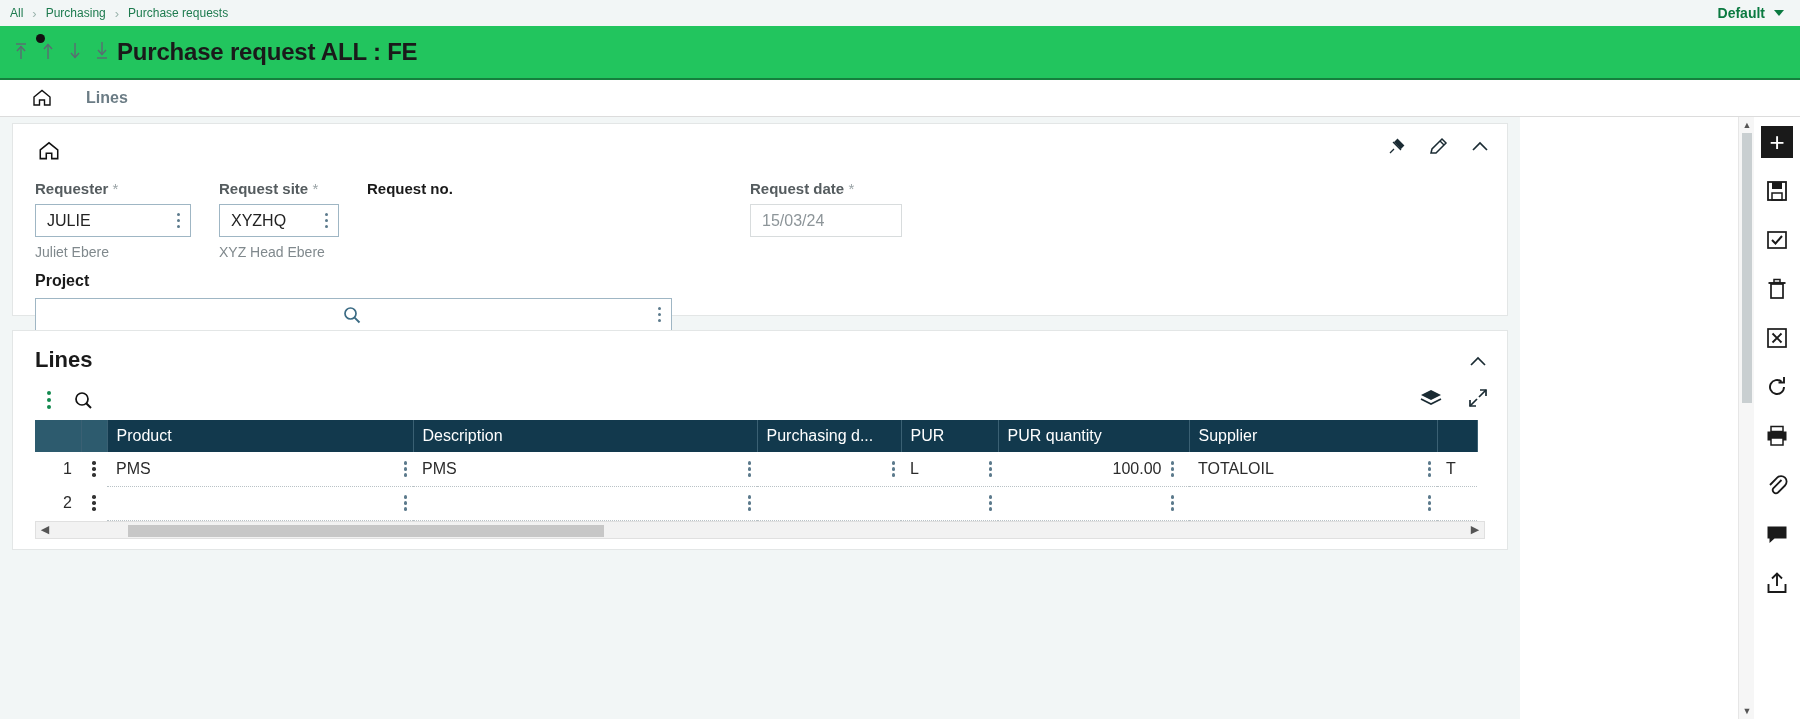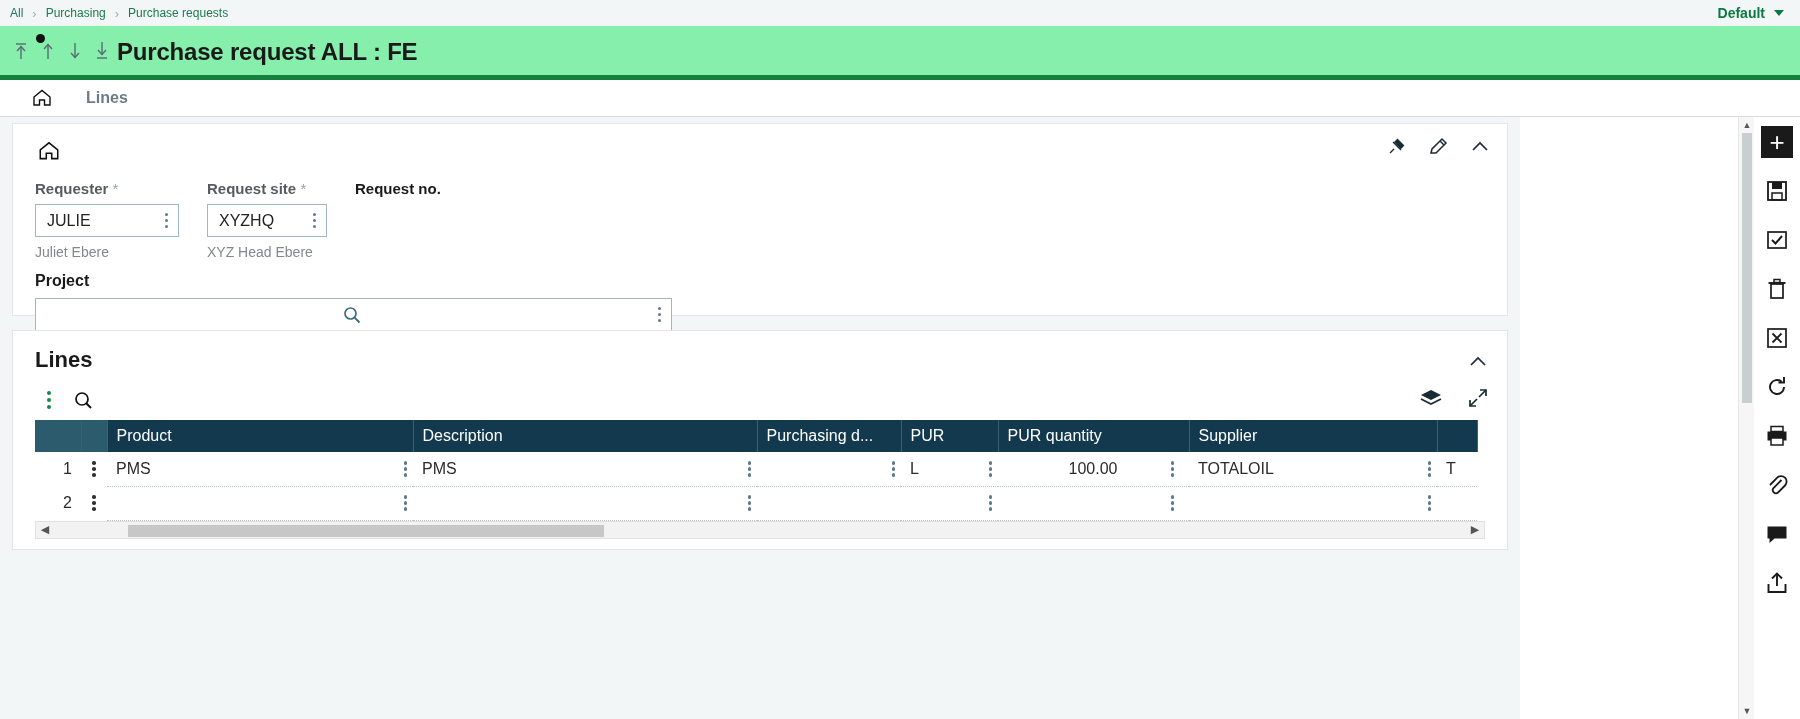--- a/index.html
+++ b/index.html
@@ -22,21 +22,21 @@
     position:absolute; right:16px; top:0; height:26px;
     display:flex; align-items:center; gap:9px;
   }
   .crumb-default { font-size:14px; font-weight:bold; color:#0b7a41; }
   .caret-down {
     width:0;height:0;border-left:5px solid transparent;border-right:5px solid transparent;
     border-top:6px solid #0b7a41;
   }
 
   
-  .title-bar { height: 54px; position:relative; background:#86efac; border-bottom:5px solid #15803d; }
+  .title-bar { height: 54px; position:relative; background:#22c55e; border-bottom:2px solid #15803d; }
   .nav-arrows {
     position:absolute; left:12px; top:14px; display:flex; gap:9px; align-items:center;
   }
   .nav-arrows svg { display:block; }
   .page-title {
     position:absolute; left:117px; top:12px;
     font-size:24px; font-weight:bold; color:#1a1a1a; letter-spacing:-0.2px;
   }
   .cmd-right { position:absolute; right:10px; top:9px; display:flex; align-items:center; gap:11px; }
   .btn {
@@ -121,21 +121,21 @@
   table.grid thead th.kebabcol { background:#2d5b6e; width:28px; }
   table.grid tbody td {
     height:34px; font-size:16px; color:#2b2b2b; padding:0 0 0 9px;
     border-bottom:1px dotted #b9c2c6; vertical-align:middle; white-space:nowrap; overflow:hidden;
   }
   table.grid tbody td.rownum {
     text-align:right; padding-right:9px; border-bottom:none; color:#2b2b2b; font-size:16px;
   }
   table.grid tbody td.kebabcol { border-bottom:none; padding:0; }
   table.grid tbody td.numeric { text-align:right; padding-right:9px; }
-  .cell-inner { display:flex; align-items:center; width:100%;gap:44px; }
+  .cell-inner { display:flex; align-items:center; width:100%; }
   .cell-inner .txt { overflow:hidden; text-overflow:clip; }
   .cell-dots { margin-left:auto; display:flex; flex-direction:column; gap:2.5px; padding-right:6px; cursor:pointer;}
   .cell-dots i { width:3.5px;height:3.5px;border-radius:50%;background:#5c7a8c;display:block; }
   .row-kebab { display:flex; flex-direction:column; gap:2.5px; align-items:center; cursor:pointer; }
   .row-kebab i { width:3.5px;height:3.5px;border-radius:50%;background:#333;display:block; }
 
   
   .hscroll {
     margin:0 22px; height:18px; background:#f2f2f2; border:1px solid #e0e0e0;
     display:flex; align-items:center; position:relative;
@@ -254,21 +254,21 @@
       <div class="home-row">
         <span>
           <svg width="24" height="22" viewBox="0 0 22 20">
               <path d="M3 9 L11 2.5 L19 9 L19 17 L13.5 17 L13.5 12 L8.5 12 L8.5 17 L3 17 Z" fill="none" stroke="#111" stroke-width="1.4"></path>
             </svg>
         </span>
       </div>
 
       <div class="fields-row">
 
-        <div class="field" style="width:144px">
+        <div class="field" style="width:156px">
           <div class="field-label">
             <span>Requester</span>
             <span class="req-star">*</span>
           </div>
           <div class="input-box">
             <span class="input-val">JULIE</span>
             <span class="dots-v">
                 <i></i>
                 <i></i>
                 <i></i>
@@ -292,20 +292,29 @@
           </div>
           <div class="helper">XYZ Head Ebere</div>
         </div>
 
         <div class="field" style="width:355px">
           <div class="field-label strong">
             <span>Request no.</span>
           </div>
         </div>
 
+        <div class="field" style="width:152px">
+          <div class="field-label">
+            <span>Request date</span>
+            <span class="req-star">*</span>
+          </div>
+          <div class="input-box disabled">
+            <span class="input-val muted">15/03/24</span>
+          </div>
+        </div>
       </div>
 
       <div class="project-block">
         <div class="project-label">Project</div>
         <div class="input-box" style="width:637px">
           <span class="input-val"></span>
           <span class="mag">
             <svg width="20" height="20" viewBox="0 0 20 20">
                 <circle cx="8.5" cy="8.5" r="5.5" fill="none" stroke="#3b6b84" stroke-width="1.7"></circle>
                 <line x1="12.6" y1="12.6" x2="17.5" y2="17.5" stroke="#3b6b84" stroke-width="1.9"></line>

